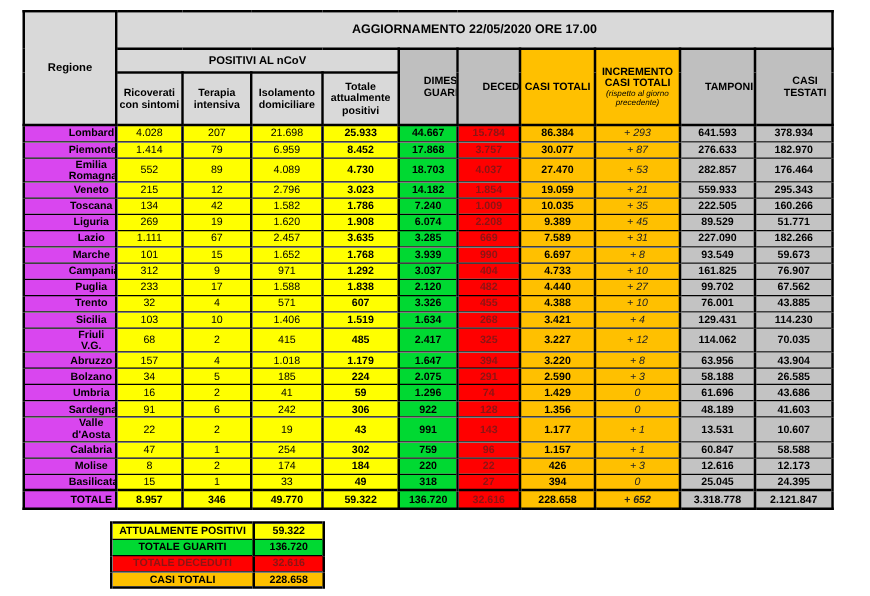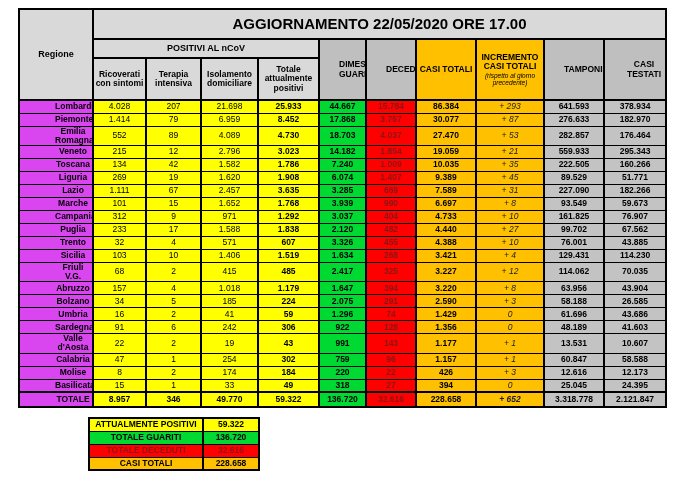--- a/index.html
+++ b/index.html
@@ -20,21 +20,21 @@
     text-align:center;vertical-align:middle;padding:0 1px;
     overflow:hidden;line-height:1.08;
   }
   
   #main-table{position:absolute;left:18px;top:8px;width:648px;border:2px solid var(--border);}
   #main-table thead th{border-width:2px;}
   .r-title{height:30px;}
   .r-group{height:19px;}
   .r-sub{height:42px;}
   #main-table tbody tr{height:13px;}
-  .title-cell{background:var(--grey-light);font-size:15px;font-weight:bold;}
+  .title-cell{background:var(--grey-light);font-size:10px;font-weight:bold;}
   .h-light{background:var(--grey-light);font-size:9px;font-weight:bold;}
   .h-sub{background:var(--grey-light);font-size:8.5px;font-weight:bold;}
   .h-grey{background:var(--grey-head);font-size:8.5px;font-weight:bold;padding-left:19px;}
   .h-orange{background:var(--orange);font-size:8.5px;font-weight:bold;}
   .h-note{display:block;font-size:6.5px;font-weight:normal;font-style:italic;margin-top:1px;}
   td{font-size:8.5px;}
   .c-region{background:#d946ef;font-weight:bold;padding-left:35px;}
   .c-yellow{background:var(--yellow);}
   .c-green{background:var(--green);font-weight:bold;}
   .c-red{background:var(--red);color:var(--darkred);font-weight:bold;}
@@ -162,21 +162,21 @@
     <td class="c-grey">222.505</td>
     <td class="c-grey">160.266</td>
   </tr>
       <tr>
     <td class="c-region">Liguria</td>
     <td class="c-yellow">269</td>
     <td class="c-yellow">19</td>
     <td class="c-yellow">1.620</td>
     <td class="c-yellow b">1.908</td>
     <td class="c-green">6.074</td>
-    <td class="c-red">1.407</td>
+    <td class="c-red">2.208</td>
     <td class="c-orange">9.389</td>
     <td class="c-incr">+ 45</td>
     <td class="c-grey">89.529</td>
     <td class="c-grey">51.771</td>
   </tr>
       <tr>
     <td class="c-region">Lazio</td>
     <td class="c-yellow">1.111</td>
     <td class="c-yellow">67</td>
     <td class="c-yellow">2.457</td>

